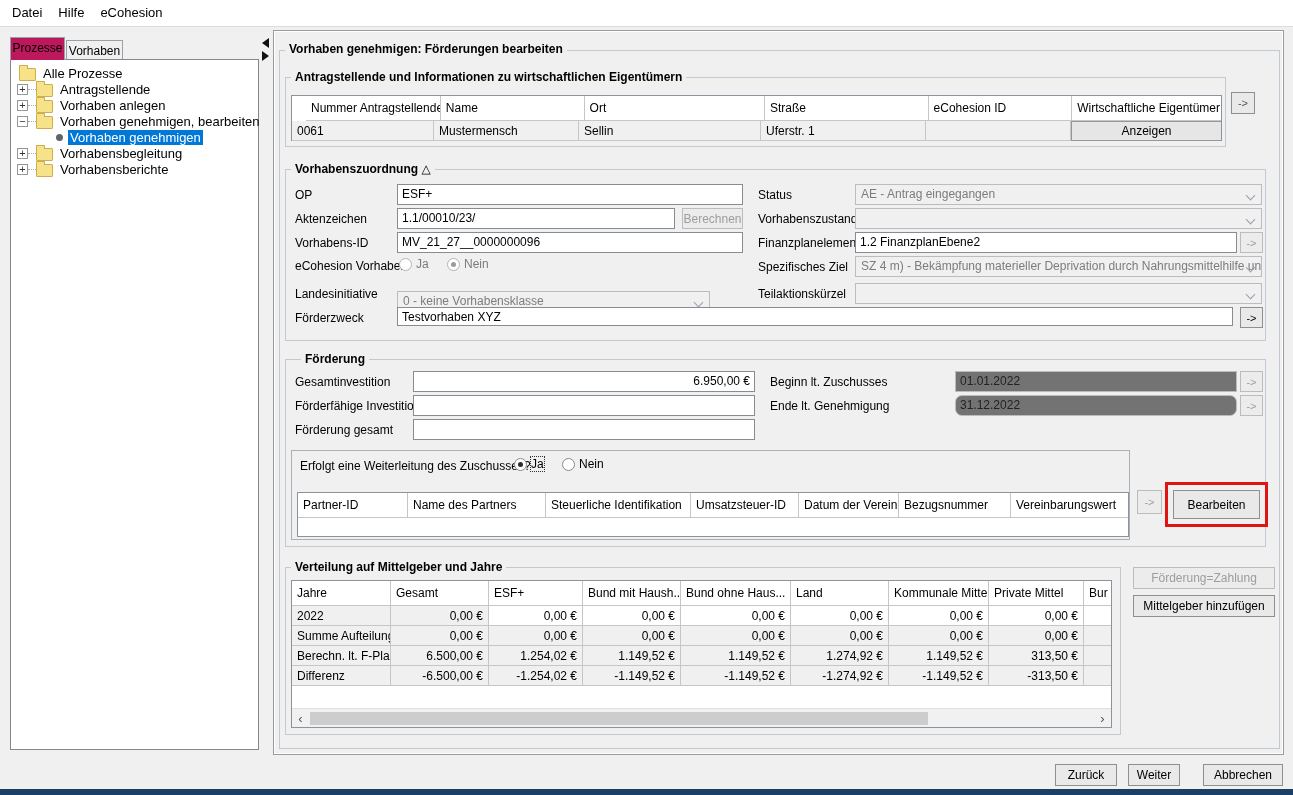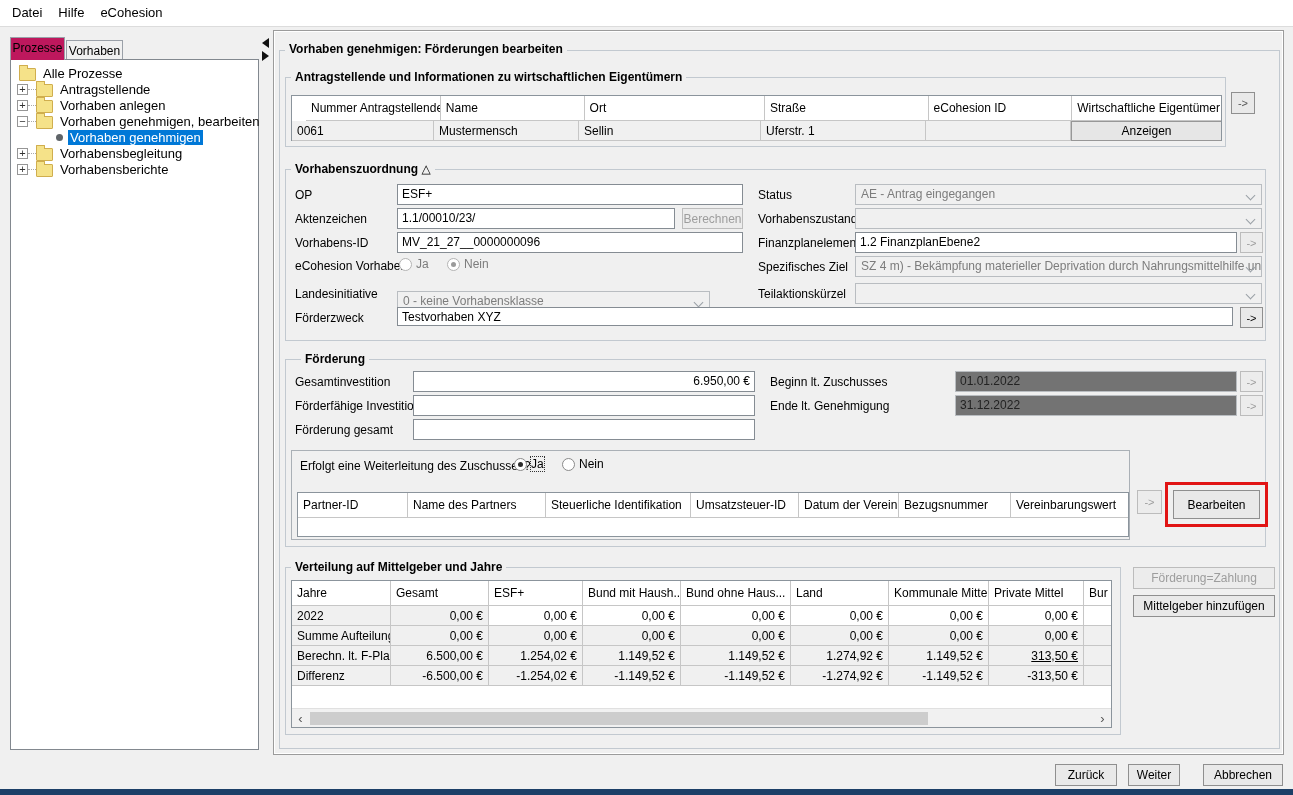--- a/index.html
+++ b/index.html
@@ -237,21 +237,21 @@
   <div class="abs tf num" style="left:413px;top:395px;width:342px;height:21px;"></div>
 
   <div class="abs lbl" style="left:295px;top:423px;">Förderung gesamt</div>
   <div class="abs tf num" style="left:413px;top:419px;width:342px;height:21px;"></div>
 
   <div class="abs lbl" style="left:770px;top:375px;">Beginn lt. Zuschusses</div>
   <div class="abs tf ro" style="left:955px;top:371px;width:282px;height:21px;">01.01.2022</div>
   <div class="abs btn dis arrowbtn" style="left:1240px;top:371px;width:23px;height:21px;">-&gt;</div>
 
   <div class="abs lbl" style="left:770px;top:399px;">Ende lt. Genehmigung</div>
-  <div class="abs tf ro" style="left:955px;top:395px;width:282px;height:21px;">31.12.2022</div>
+  <div class="abs tf ro" style="left:955px;top:395px;width:282px;height:21px;border-radius:7px;">31.12.2022</div>
   <div class="abs btn dis arrowbtn" style="left:1240px;top:395px;width:23px;height:21px;">-&gt;</div>
 
   <div class="abs" style="left:291px;top:450px;width:839px;height:90px;border:1px solid #aab0b6;"></div>
   <div class="abs lbl" style="left:300px;top:459px;">Erfolgt eine Weiterleitung des Zuschusses?</div>
   <div class="abs radiorow" style="left:514px;top:457px;">
     <span class="radio checked"></span>
     <span class="rlabel focus">Ja</span>
   </div>
   <div class="abs radiorow" style="left:562px;top:457px;">
     <span class="radio"></span>
@@ -311,21 +311,21 @@
       <div class="td gray" style="width:27px;border-right:none;"></div>
     </div>
     <div class="tr">
       <div class="td gray" style="width:99px;">Berechn. lt. F-Plan</div>
       <div class="td gray num" style="width:98px;">6.500,00 €</div>
       <div class="td gray num" style="width:94px;">1.254,02 €</div>
       <div class="td gray num" style="width:98px;">1.149,52 €</div>
       <div class="td gray num" style="width:110px;">1.149,52 €</div>
       <div class="td gray num" style="width:98px;">1.274,92 €</div>
       <div class="td gray num" style="width:100px;">1.149,52 €</div>
-      <div class="td gray num" style="width:95px;text-decoration:underline;">313,50 €</div>
+      <div class="td gray num" style="width:95px;">313,50 €</div>
       <div class="td gray" style="width:27px;border-right:none;"></div>
     </div>
     <div class="tr">
       <div class="td gray" style="width:99px;">Differenz</div>
       <div class="td gray num" style="width:98px;">-6.500,00 €</div>
       <div class="td gray num" style="width:94px;">-1.254,02 €</div>
       <div class="td gray num" style="width:98px;">-1.149,52 €</div>
       <div class="td gray num" style="width:110px;">-1.149,52 €</div>
       <div class="td gray num" style="width:98px;">-1.274,92 €</div>
       <div class="td gray num" style="width:100px;">-1.149,52 €</div>

